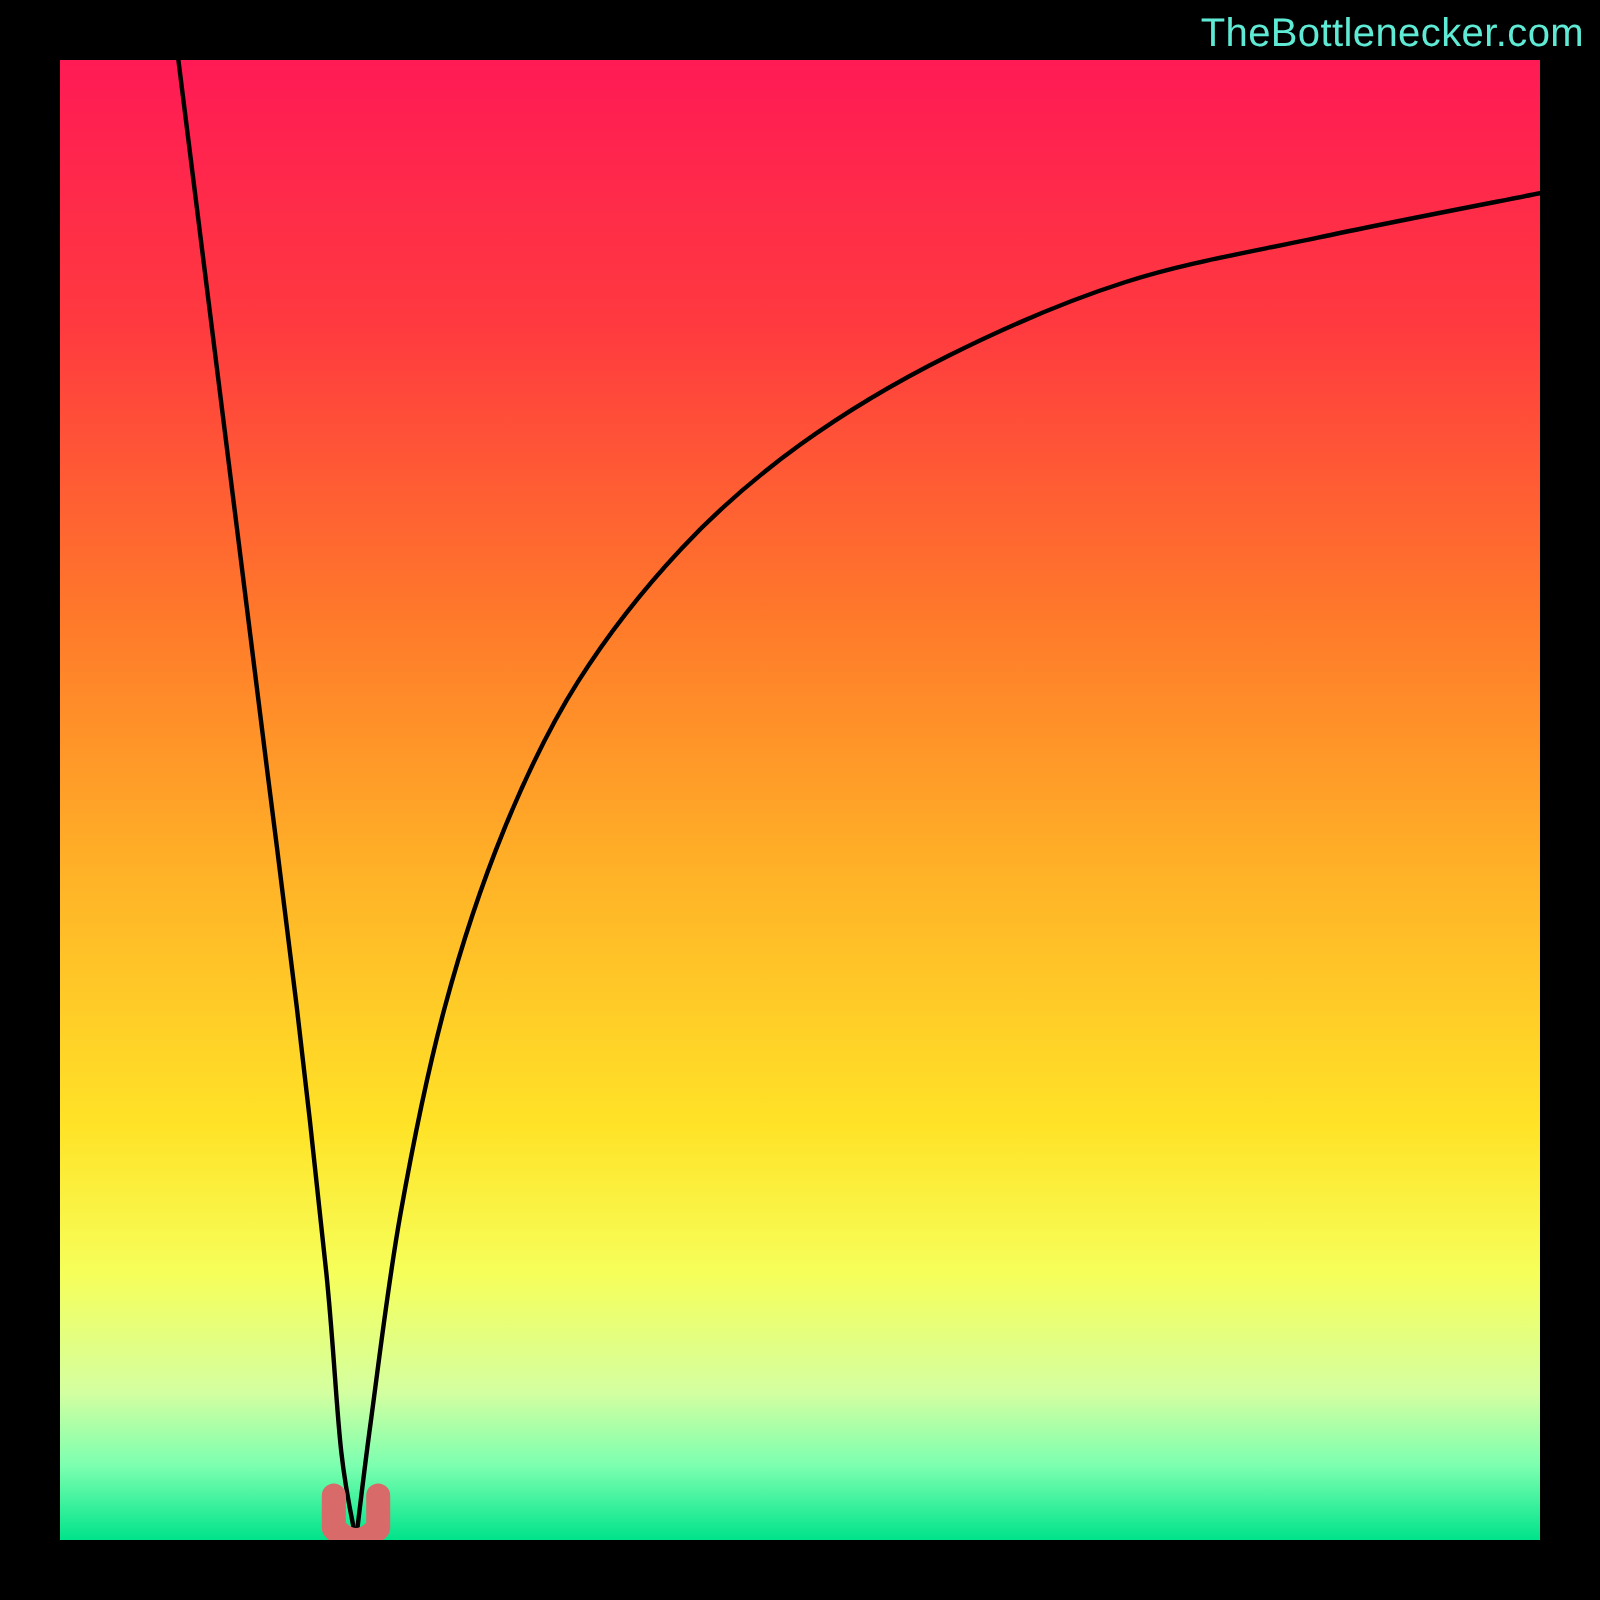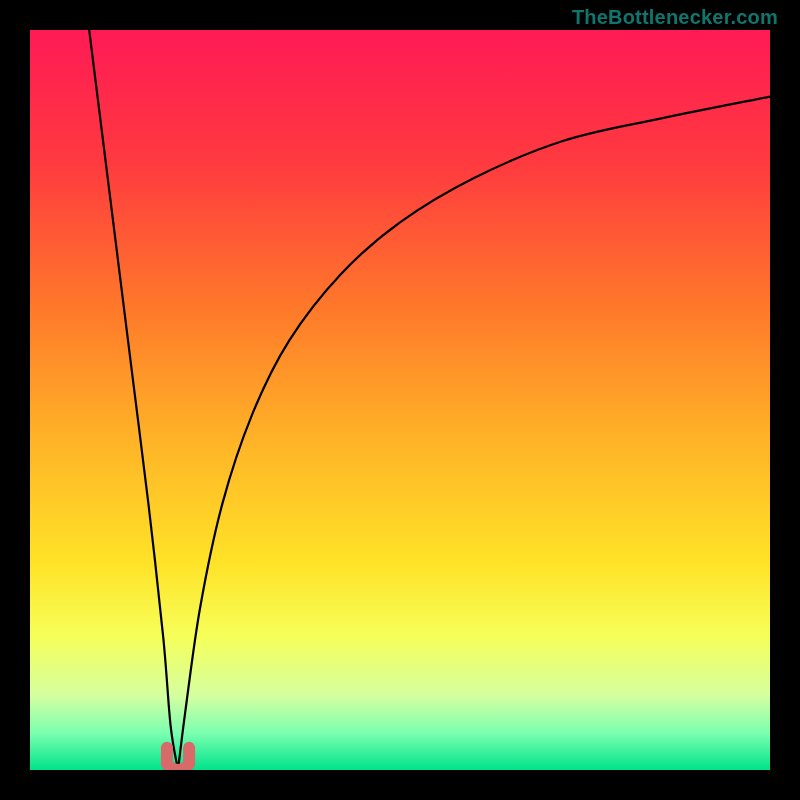--- a/index.html
+++ b/index.html
@@ -36,24 +36,24 @@
   svg.curve {
     position: absolute;
     left: 0; top: 0;
     width: 100%;
     height: 100%;
     pointer-events: none;
   }
   .watermark {
     position: absolute;
     top: 6px;
-    right: 22px;
+    right: 8px;
     font-size: 20px;
-    color: #0f766e;
-    font-weight: 700;
+    color: #5eead4;
+    font-weight: 400;
     letter-spacing: 0.2px;
     user-select: none;
   }
 </style>
 </head>
 <body>
 
 <div class="frame">
   <div class="plot">
     <div class="gradient" id="grad" style="background: linear-gradient(rgb(255, 26, 85) 0%, rgb(255, 58, 63) 18%, rgb(255, 122, 42) 38%, rgb(255, 178, 39) 55%, rgb(255, 227, 39) 72%, rgb(246, 255, 90) 82%, rgb(212, 255, 160) 90%, rgb(123, 255, 176) 95%, rgb(0, 227, 138) 100%);"></div>

